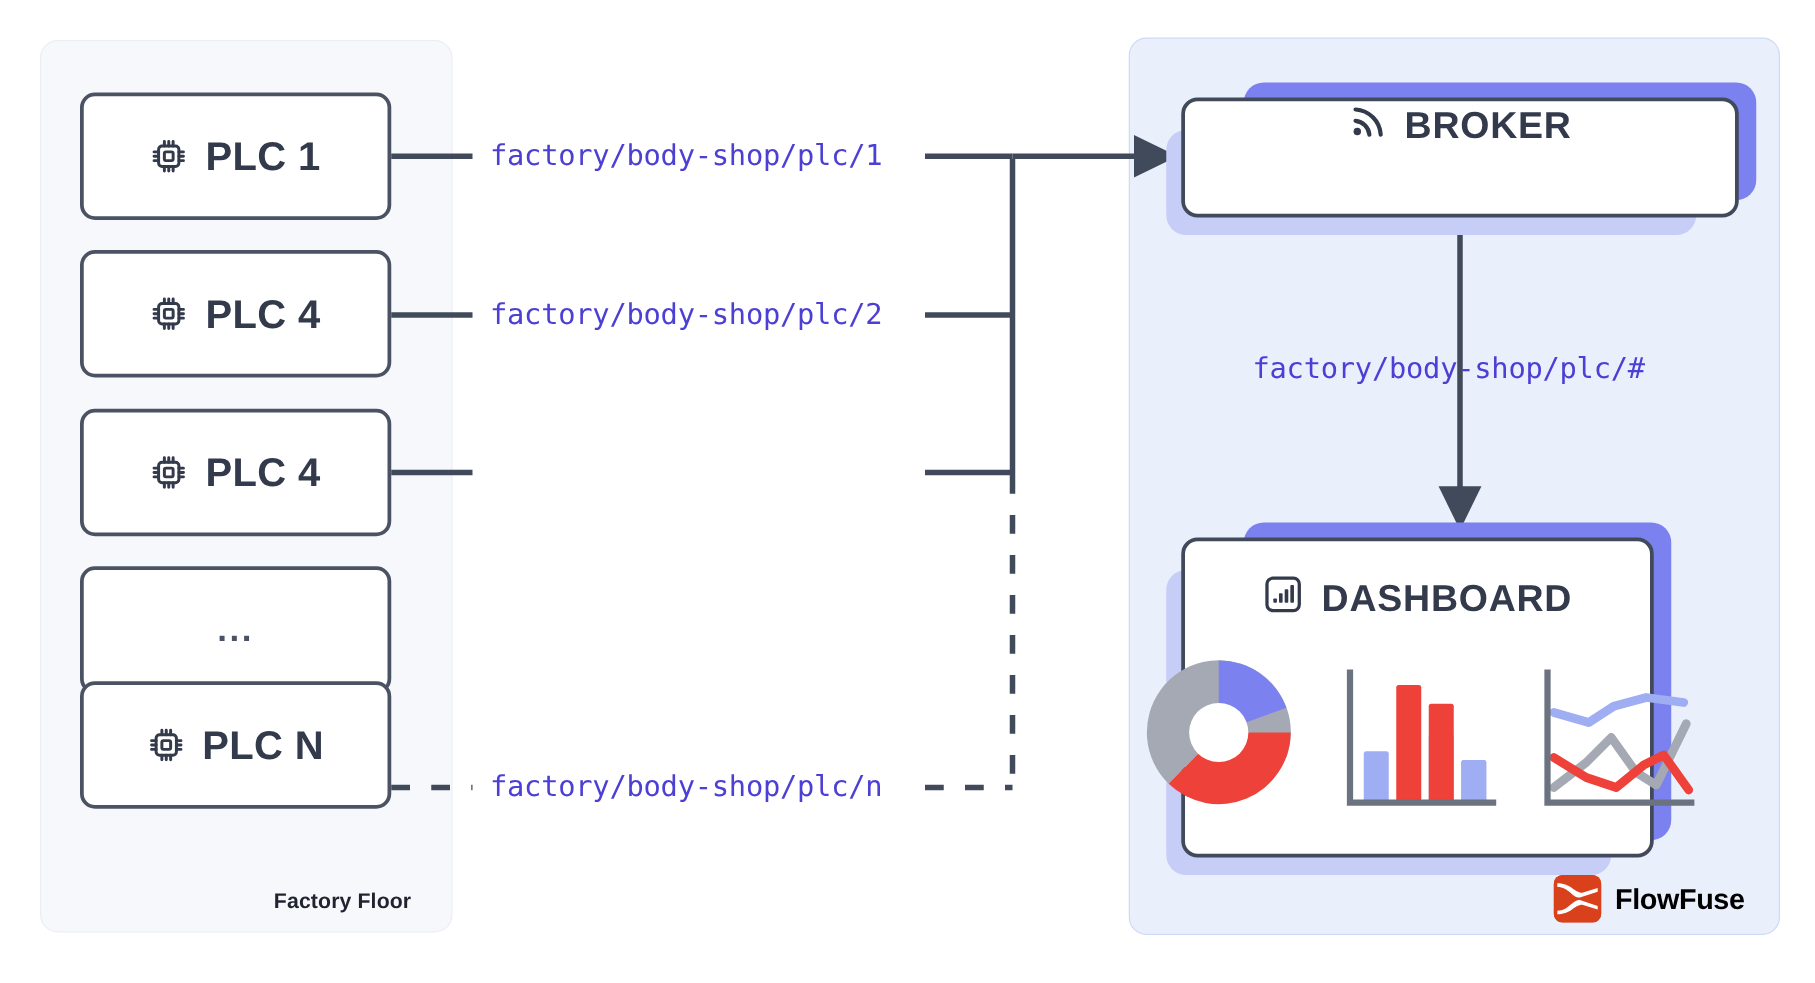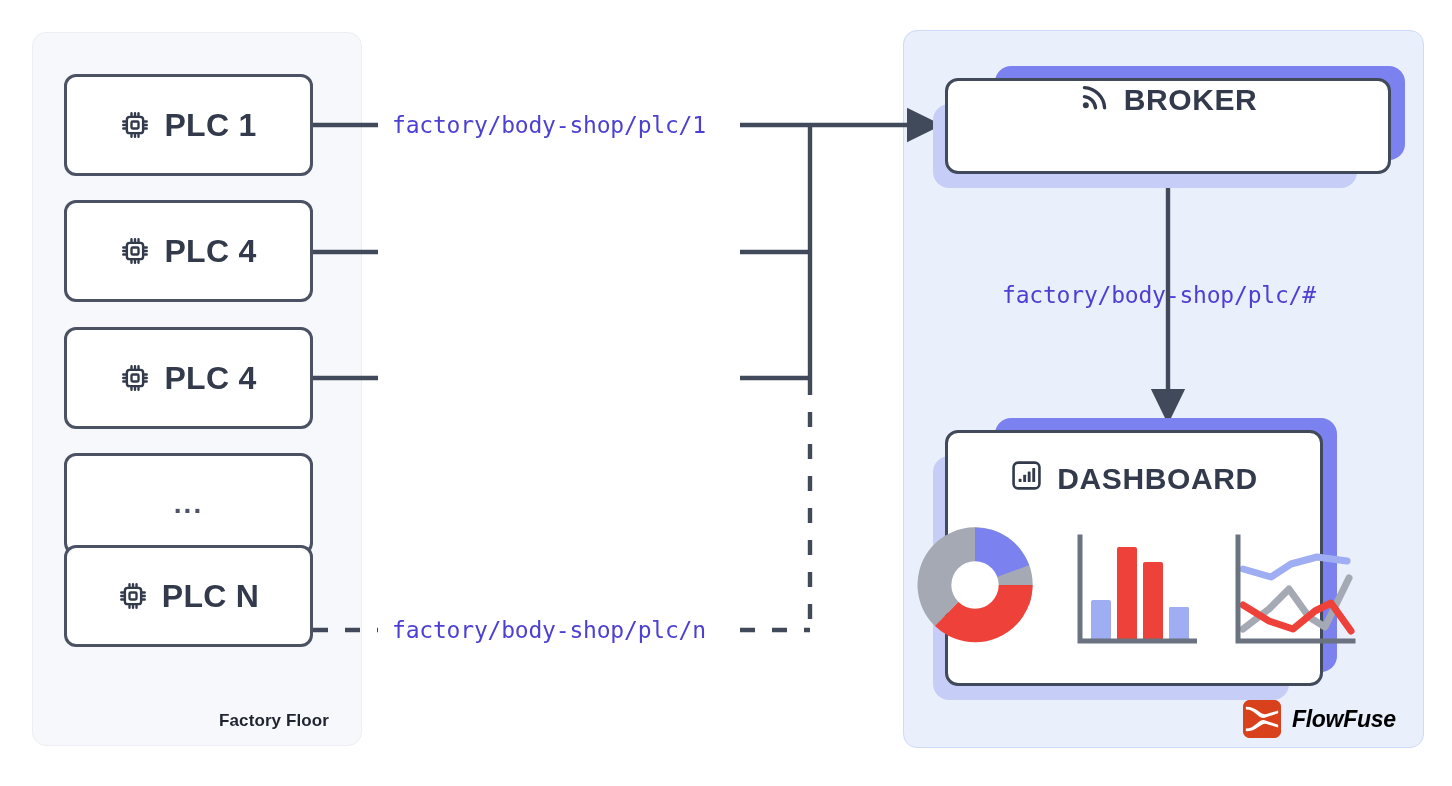--- a/index.html
+++ b/index.html
@@ -65,21 +65,21 @@
   .topic{
     position:absolute;
     font-family:"DejaVu Sans Mono","Liberation Mono",monospace;
     font-size:23px;color:#4b3fd4;white-space:nowrap;letter-spacing:-.2px;
   }
 
   
   .wires{position:absolute;left:0;top:0;width:1452px;height:786px;pointer-events:none;}
 
   
-  .ff{position:absolute;left:1243px;top:700px;display:flex;align-items:center;gap:11px;font-style:italic;}
+  .ff{position:absolute;left:1243px;top:700px;display:flex;align-items:center;gap:11px;}
   .ff-mark{width:38px;height:38px;border-radius:7px;background:#d9401c;display:block;}
   .ff-word{font-size:23px;font-weight:bold;color:#000;letter-spacing:-.3px;}
 </style>
 </head>
 <body>
 
 <div class="stage">
 
   <div class="panel-factory">
     <div class="panel-factory-label">Factory Floor</div>
@@ -164,20 +164,21 @@
 
       <path d="M810,380 V632" stroke-dasharray="15 17"></path>
 
       <path d="M810,125 H936" marker-end="url(#arrowhead)"></path>
 
       <path d="M1168,178 V418" marker-end="url(#arrowhead)"></path>
     </g>
   </svg>
 
   <div class="topic" style="left:392px;top:112px">factory/body-shop/plc/1</div>
+  <div class="topic" style="left:392px;top:239px">factory/body-shop/plc/2</div>
   <div class="topic" style="left:1002px;top:282px">factory/body-shop/plc/#</div>
   <div class="topic" style="left:392px;top:617px">factory/body-shop/plc/n</div>
 
   <div class="card card-broker">
     <div class="sh-back"></div>
     <div class="sh-front"></div>
     <div class="face">
       <div class="broker-inner">
         <div class="card-title">
           <span>

